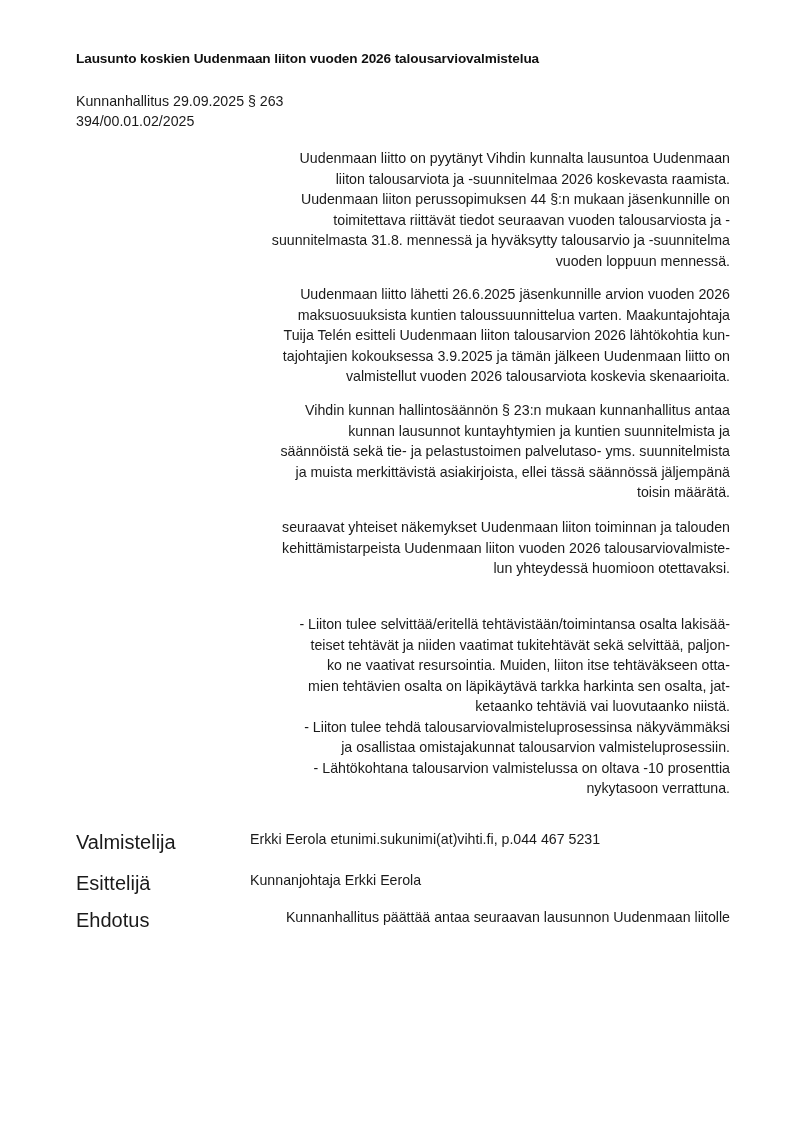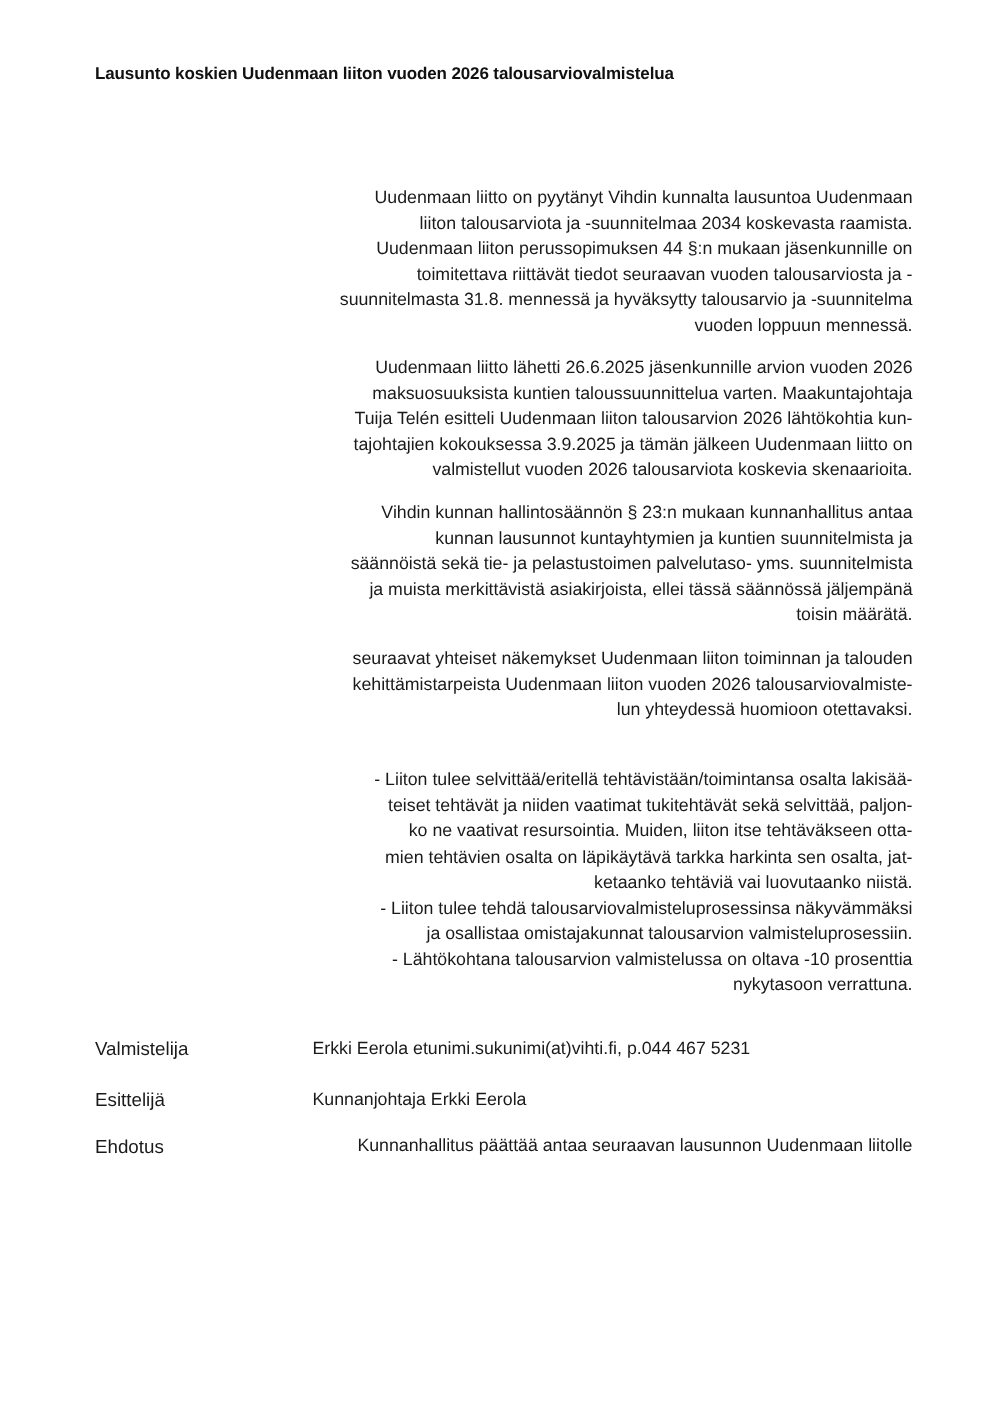--- a/index.html
+++ b/index.html
@@ -52,44 +52,48 @@
       color: #1a1a1a;
       text-align: right;
     }
     .para .ln {
       display: block;
       white-space: nowrap;
     }
     .row-label {
       position: absolute;
       left: 76px;
-      font-size: 15px;
+      font-size: 20px;
       color: #1a1a1a;
       white-space: nowrap;
     }
     .row-value {
       position: absolute;
       left: 250px;
       font-size: 14.2px;
       color: #1a1a1a;
       white-space: nowrap;
     }
   </style>
 </head>
 <body>
 
 <div class="page">
 
   <div class="doc-title">Lausunto koskien Uudenmaan liiton vuoden 2026 talousarviovalmistelua</div>
 
+  <div class="meta">
+    <div>Kunnanhallitus 29.09.2025 § 263</div>
+    <div>394/00.01.02/2025</div>
+  </div>
 
   <div class="body-col" style="top:148px;">
     <p class="para">
       <span class="ln">Uudenmaan liitto on pyytänyt Vihdin kunnalta lausuntoa Uudenmaan</span>
-      <span class="ln">liiton talousarviota ja -suunnitelmaa 2034 koskevasta raamista.</span>
+      <span class="ln">liiton talousarviota ja -suunnitelmaa 2026 koskevasta raamista.</span>
       <span class="ln">Uudenmaan liiton perussopimuksen 44 §:n mukaan jäsenkunnille on</span>
       <span class="ln">toimitettava riittävät tiedot seuraavan vuoden talousarviosta ja -</span>
       <span class="ln">suunnitelmasta 31.8. mennessä ja hyväksytty talousarvio ja -suunnitelma</span>
       <span class="ln">vuoden loppuun mennessä.</span>
     </p>
   </div>
 
   <div class="body-col" style="top:284px;">
     <p class="para">
       <span class="ln">Uudenmaan liitto lähetti 26.6.2025 jäsenkunnille arvion vuoden 2026</span>

